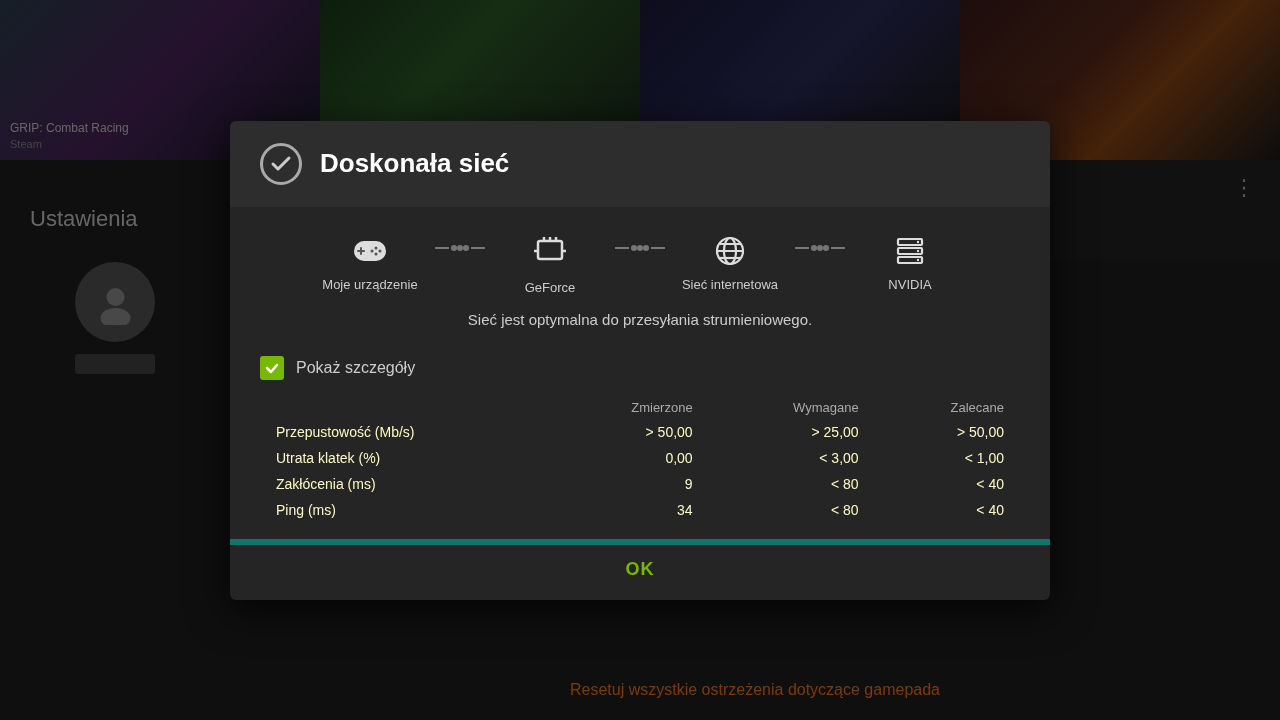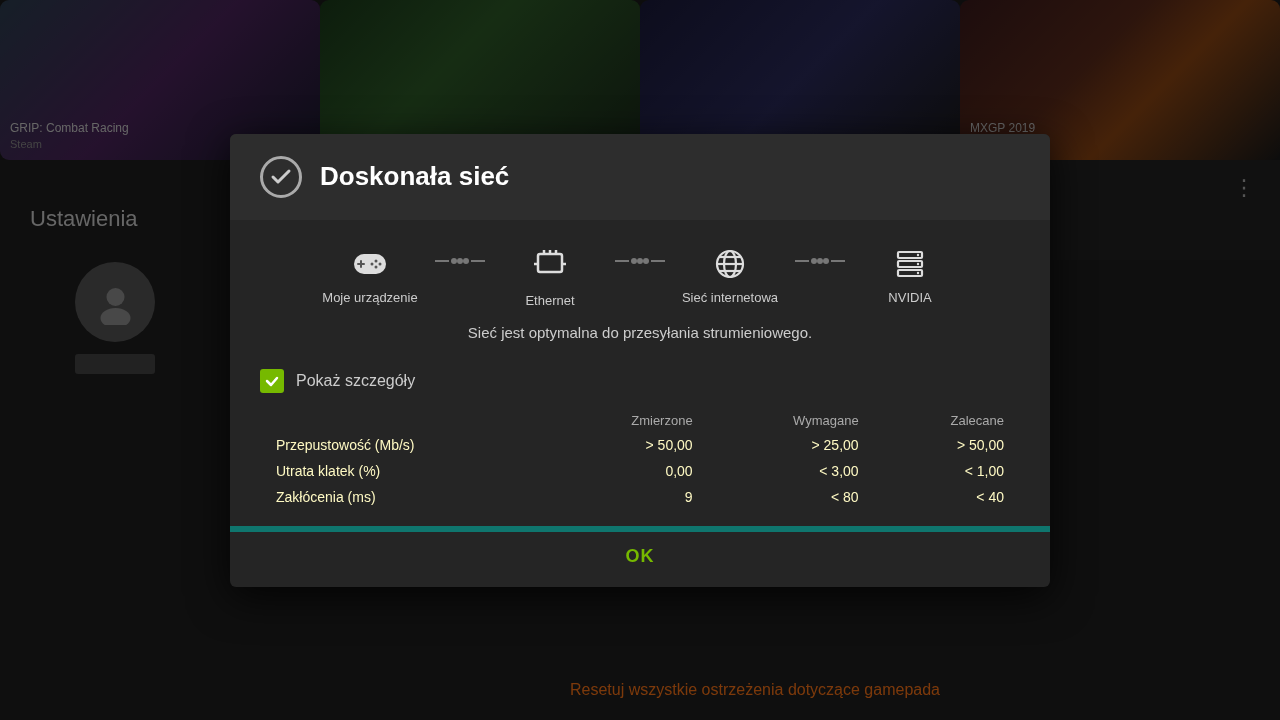--- a/index.html
+++ b/index.html
@@ -26,21 +26,20 @@
       top: 0; left: 0;
       width: 100%; height: 160px;
       display: flex;
       overflow: hidden;
     }
     .game-thumb {
       flex: 1;
       background: #2a2a2a;
       position: relative;
       overflow: hidden;
-      border-radius: 9px;
     }
     .game-thumb-label {
       position: absolute;
       bottom: 8px; left: 10px;
       color: #ccc;
       font-size: 12px;
       line-height: 1.4;
     }
     .game-thumb-label .sub {
       color: #888;
@@ -395,21 +394,21 @@
         <div class="net-icon">
           <svg width="40" height="36" viewBox="0 0 40 36" fill="white">
             <rect x="8" y="10" width="24" height="18" rx="2" fill="none" stroke="#ddd" stroke-width="2.5"></rect>
             <line x1="14" y1="10" x2="14" y2="6" stroke="#ddd" stroke-width="2.5"></line>
             <line x1="20" y1="10" x2="20" y2="6" stroke="#ddd" stroke-width="2.5"></line>
             <line x1="26" y1="10" x2="26" y2="6" stroke="#ddd" stroke-width="2.5"></line>
             <line x1="8" y1="20" x2="4" y2="20" stroke="#ddd" stroke-width="2.5"></line>
             <line x1="32" y1="20" x2="36" y2="20" stroke="#ddd" stroke-width="2.5"></line>
           </svg>
         </div>
-        <div class="net-label">Ethernet</div>
+        <div class="net-label">GeForce</div>
       </div>
 
       <div class="net-connector">
         <svg width="50" height="16" viewBox="0 0 50 16">
           <line x1="0" y1="8" x2="14" y2="8" stroke="#777" stroke-width="2"></line>
           <circle cx="19" cy="8" r="3" fill="#777"></circle>
           <circle cx="25" cy="8" r="3" fill="#777"></circle>
           <circle cx="31" cy="8" r="3" fill="#777"></circle>
           <line x1="36" y1="8" x2="50" y2="8" stroke="#777" stroke-width="2"></line>
         </svg>
@@ -486,20 +485,26 @@
               <td>0,00</td>
               <td>&lt; 3,00</td>
               <td>&lt; 1,00</td>
             </tr>
             <tr>
               <td>Zakłócenia (ms)</td>
               <td>9</td>
               <td>&lt; 80</td>
               <td>&lt; 40</td>
             </tr>
+            <tr>
+              <td>Ping (ms)</td>
+              <td>34</td>
+              <td>&lt; 80</td>
+              <td>&lt; 40</td>
+            </tr>
           </tbody>
       </table>
     </div>
 
     <div class="ok-area">
       <button class="ok-btn">OK</button>
     </div>
 
   </div>
 </div>

